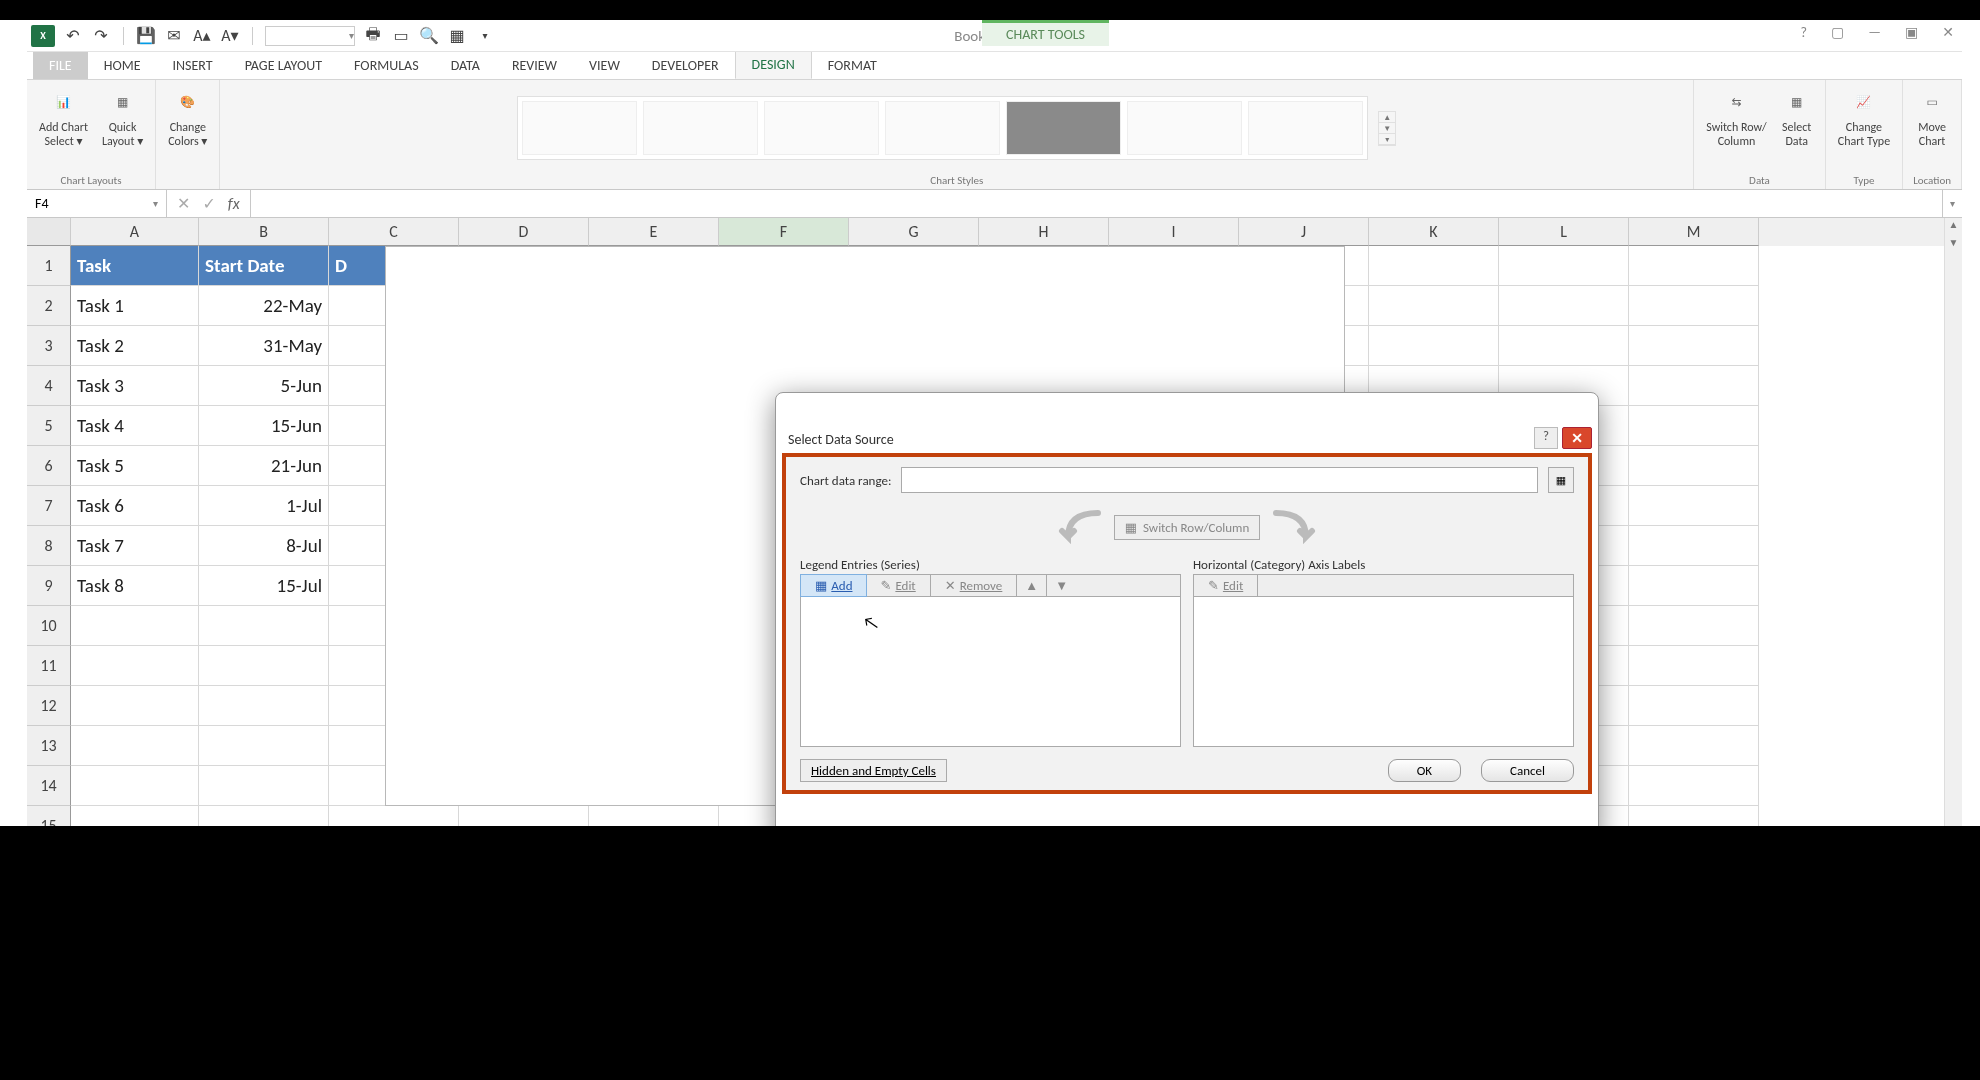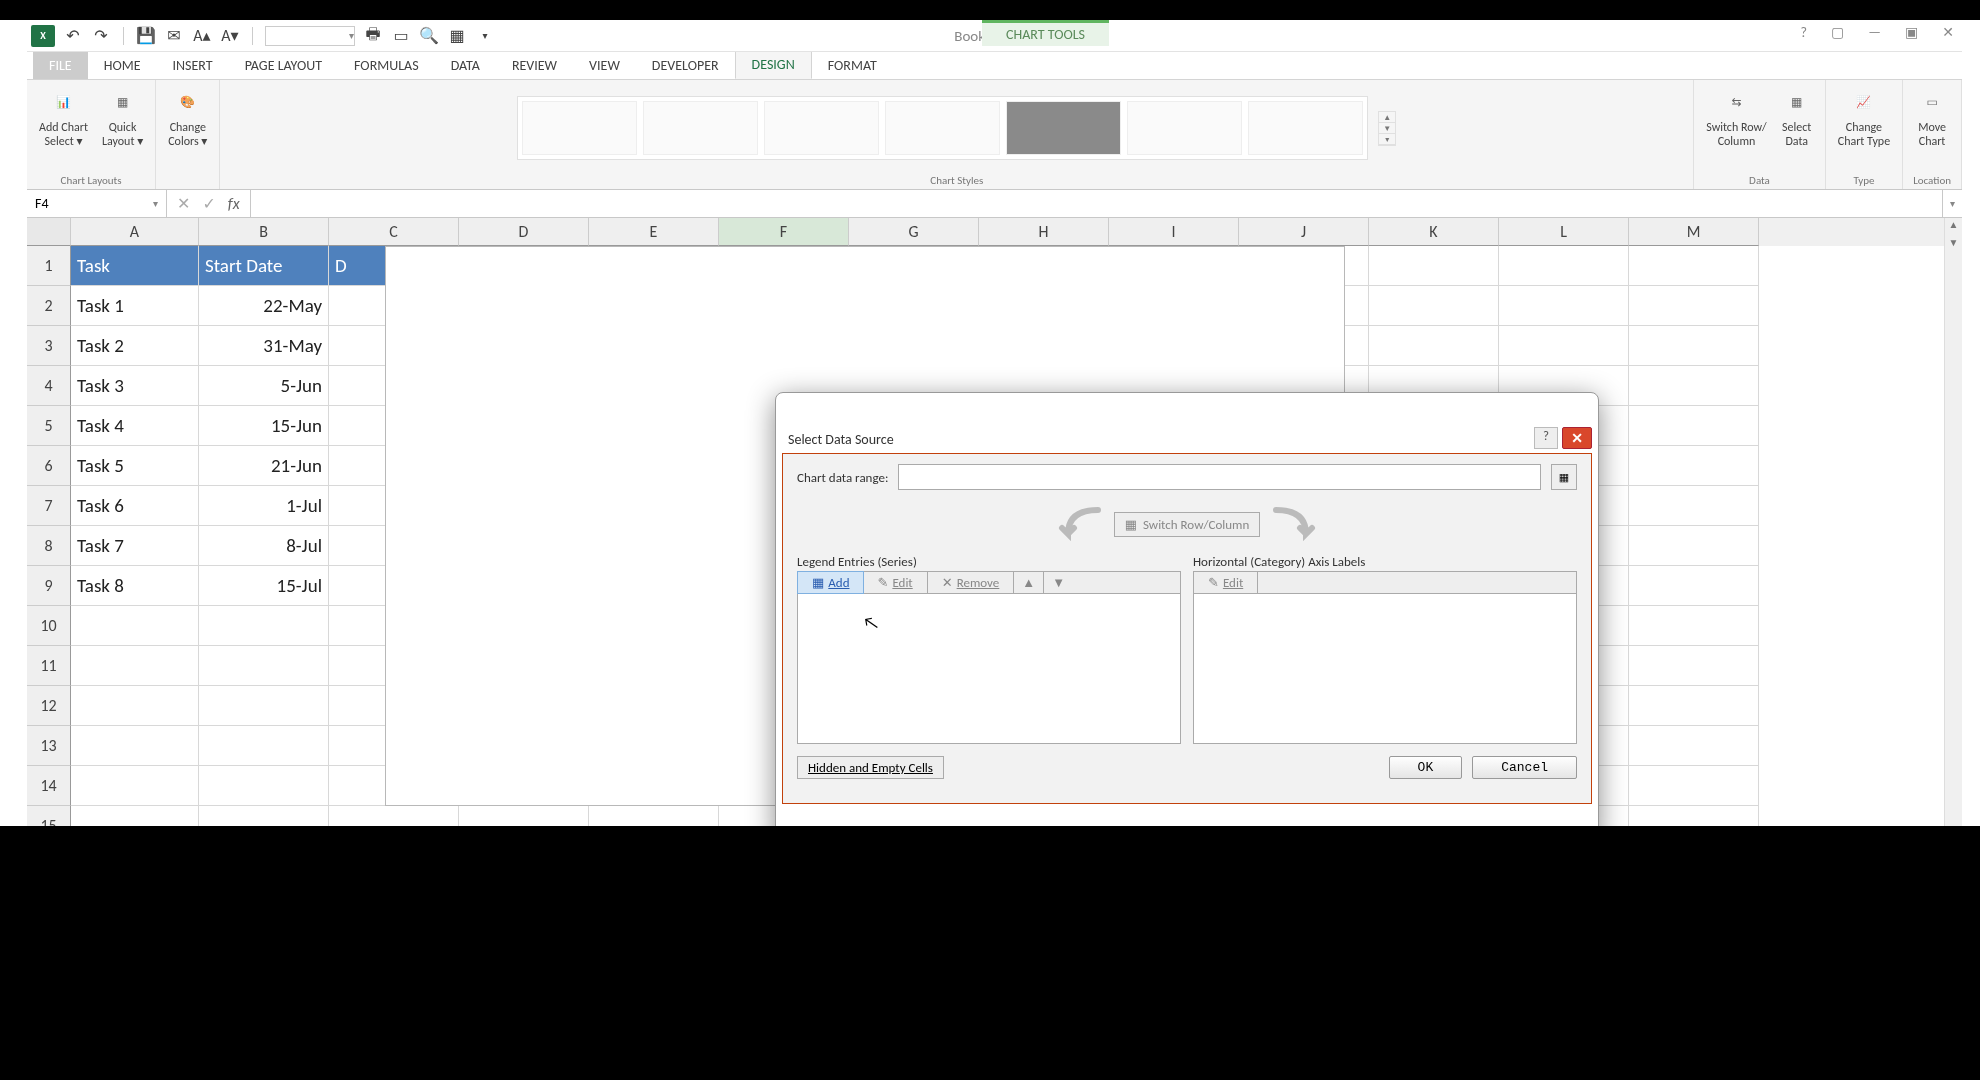--- a/index.html
+++ b/index.html
@@ -55,51 +55,51 @@
 .rowcorner { width:44px; border-right:1px solid #ccc; border-bottom:1px solid #999; background:#e8e8e8;}
 .colh { border-right:1px solid #ccc; border-bottom:1px solid #999; display:flex; align-items:center; justify-content:center; font-size:16px; color:#444; background:#efefef;}
 .colh.active { background:#d8e8d8;}
 .colA{width:128px;} .colB{width:130px;} .colC{width:130px;} .colD{width:130px;} .colE{width:130px;}
 .colF{width:130px;} .colG{width:130px;} .colH{width:130px;} .colI{width:130px;} .colJ{width:130px;}
 .colK{width:130px;} .colL{width:130px;} .colM{width:130px;}
 .gridrows{}
 .grow { display:flex; height:40px;}
 .rowh { width:44px; border-right:1px solid #999; border-bottom:1px solid #ccc; background:#efefef; display:flex; align-items:center; justify-content:center; font-size:16px; color:#444;}
 .cell { border-right:1px solid #d8d8d8; border-bottom:1px solid #d8d8d8; padding:0 6px; display:flex; align-items:center; font-size:19px; color:#222;}
-.cell.hdr { background:#4f81bd; color:#fff; font-weight:normal;}
+.cell.hdr { background:#4f81bd; color:#fff; font-weight:bold;}
 .cell.right { justify-content:flex-end;}
 .chart-obj { position:absolute; left:358px; top:28px; width:960px; height:560px; border:1px solid #b8b8b8; background:#fff;}
 .bigscroll { position:absolute; right:0; top:0; bottom:0; width:18px; background:#f0f0f0; border-left:1px solid #ddd;}
 .bigscroll .up,.bigscroll .dn{height:18px; text-align:center; font-size:10px; color:#777;}
 
 
 .dialog-shadow { position:absolute; left:748px; top:372px; width:824px; height:452px; border-radius:8px; background:#fff; box-shadow:0 6px 28px rgba(0,0,0,.45); border:1px solid #999;}
 .dlg-title { height:28px; display:flex; align-items:center; padding-left:12px; font-size:14px; color:#333; position:relative;margin-top:32px;}
 .dlg-title .help{ position:absolute; right:40px; top:2px; width:24px; height:22px; border:1px solid #bbb; background:#eee; text-align:center; font-size:13px; color:#555;}
 .dlg-title .close{ position:absolute; right:6px; top:2px; width:30px; height:22px; background:#d9472b; color:#fff; text-align:center; line-height:22px; font-weight:bold; border:1px solid #a23; border-radius:2px;}
-.dlg-body { padding:10px 14px 24px; background:#f2f2f2; margin:0 6px 6px; border:1px solid #c2410c;}
+.dlg-body { padding:10px 14px 8px; background:#f2f2f2; margin:0 6px 6px; border:4px solid #c2410c;}
 .dlg-row1 { display:flex; align-items:center; gap:10px; margin-bottom:14px;}
 .dlg-row1 label{ font-size:13px; color:#333;}
 .range-input { flex:1; height:26px; border:1px solid #aaa; background:#fff;}
 .range-btn { width:26px; height:26px; border:1px solid #aaa; background:#eee; display:flex; align-items:center; justify-content:center; font-size:11px;}
 .switch-row { display:flex; align-items:center; justify-content:center; gap:10px; margin-bottom:10px;}
 .sw-arrow { width:46px; height:40px; position:relative;}
 .sw-arrow svg{width:100%;height:100%;}
 .switch-btn { border:1px solid #aaa; background:#eee; padding:4px 10px; font-size:13px; color:#888; display:flex; align-items:center; gap:6px;}
 .panes { display:flex; gap:12px;}
 .pane { flex:1;}
 .pane-title { font-size:13px; color:#333; margin-bottom:2px;}
 .pane-toolbar { display:flex; border:1px solid #aaa; background:#eee;}
 .ptbtn { border-right:1px solid #aaa; padding:3px 14px; font-size:13px; color:#888; display:flex; align-items:center; gap:4px;}
 .ptbtn.enabled { color:#2a5db0; background:#d4e6f7; border:1px solid #7fb0e0; margin:-1px;}
 .pane-list { height:150px; border:1px solid #aaa; border-top:none; background:#fff;}
 .dlg-footer { display:flex; align-items:center; margin-top:12px;}
 .dlg-footer .hec { border:1px solid #aaa; background:#eee; padding:3px 10px; font-size:13px;}
 .dlg-footer .sp{flex:1;}
-.okc { border:1px solid #999; background:linear-gradient(#fefefe,#e5e5e5); padding:3px 28px; font-size:13px; margin-left:10px; border-radius:2px;font-family:Liberation Mono, monospace;}
+.okc { border:1px solid #999; background:linear-gradient(#fefefe,#e5e5e5); padding:3px 28px; font-size:13px; margin-left:20px; border-radius:9px;}
 .cursor { position:absolute; left:836px; top:592px; font-size:18px; pointer-events:none; transform:rotate(-10deg);}
 
 
 .sheetbar { height:26px; background:#fff; border-top:1px solid #ccc; display:flex; align-items:center; font-size:13px;}
 .sheetnav { display:flex; gap:4px; padding:0 10px; color:#888;}
 .sheettab { border:1px solid #ccc; border-bottom:2px solid #217346; background:#fff; padding:2px 16px; margin-left:30px;}
 .newsheet { width:22px; height:22px; border:1px solid #ccc; border-radius:50%; margin-left:10px; text-align:center; line-height:20px; color:#888;}
 .hscroll { flex:1; display:flex; align-items:center; justify-content:flex-end; padding-right:6px;}
 .hscroll .track{ width:700px; height:16px; border:1px solid #ccc; background:#f4f4f4; position:relative;}
 .hscroll .lbtn,.hscroll .rbtn{width:18px;height:16px;border:1px solid #ccc;text-align:center;font-size:10px;color:#777;background:#f4f4f4;}

